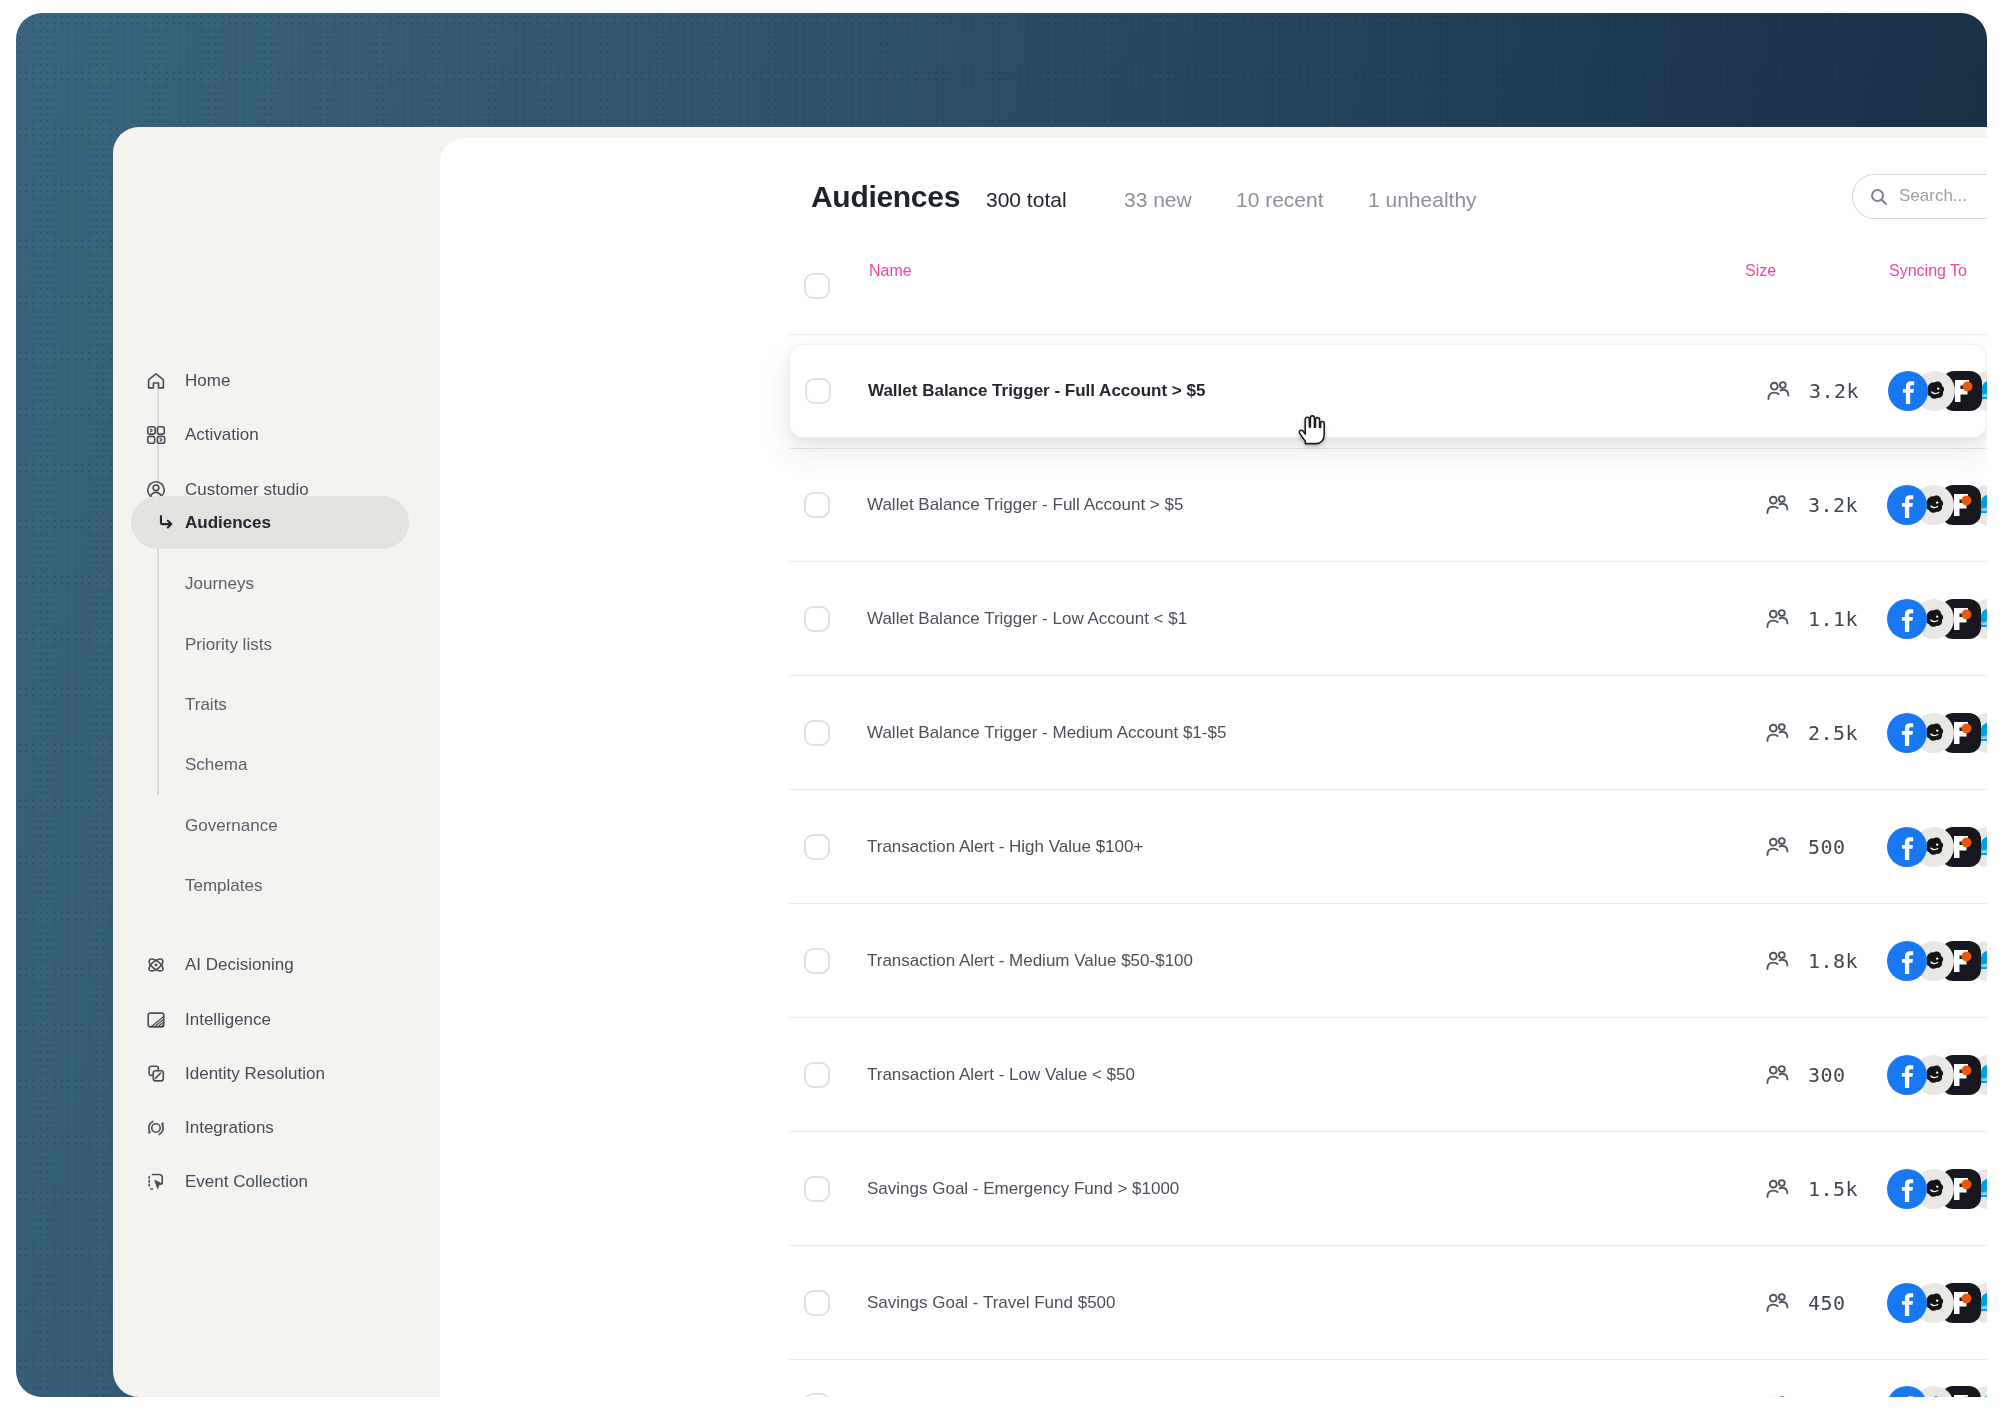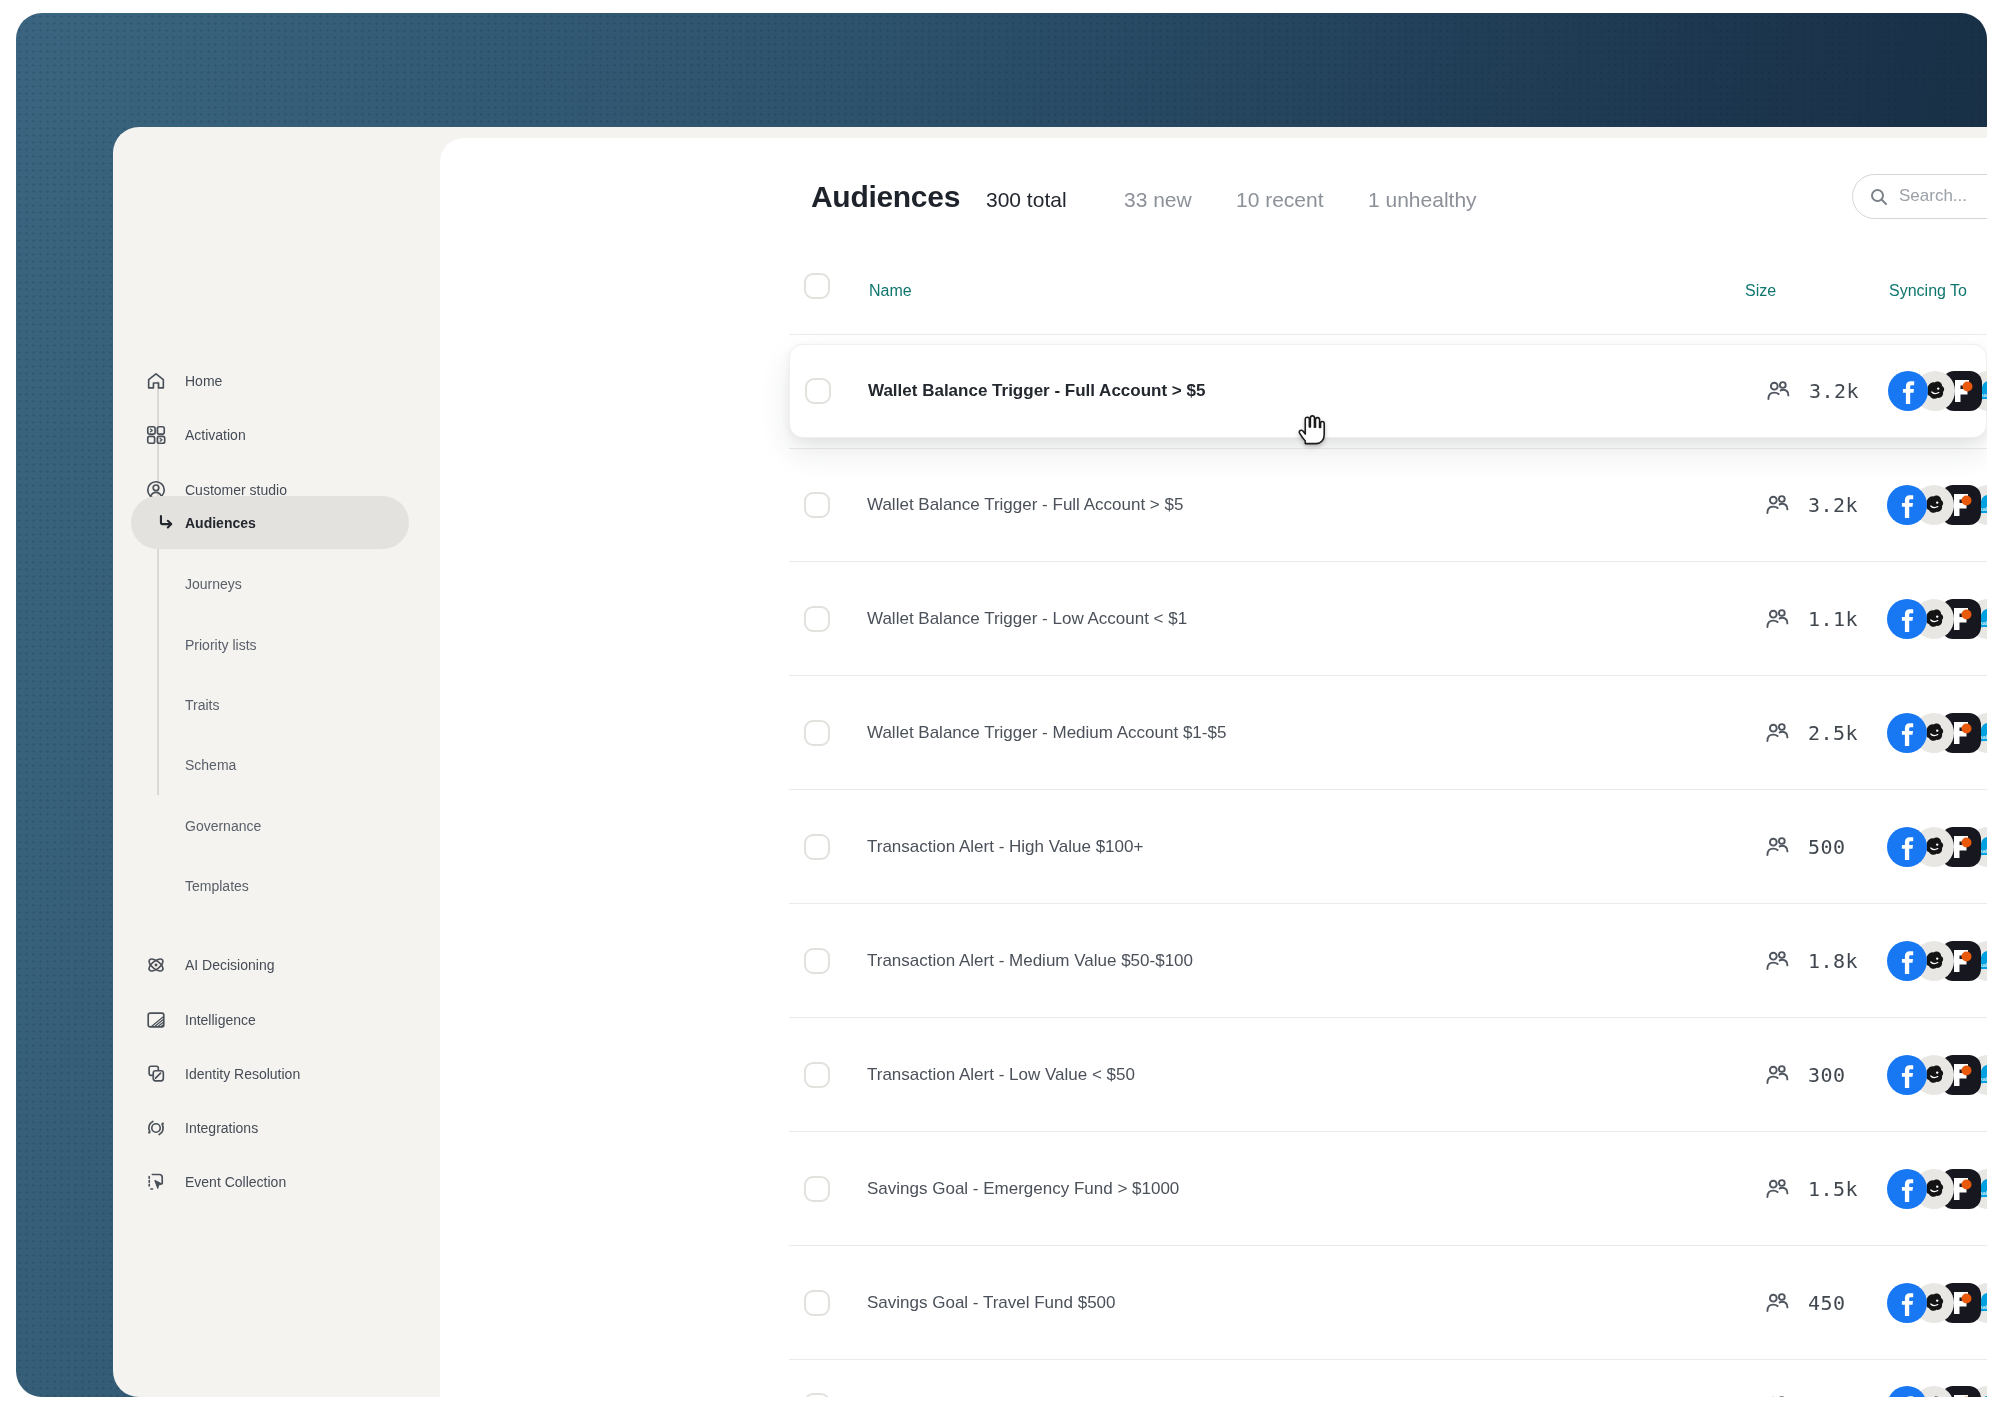--- a/index.html
+++ b/index.html
@@ -27,21 +27,21 @@
     display:flex; align-items:center; justify-content:center; }
   .org-name { position:absolute; left:82px; top:0; height:52px; display:flex; align-items:center;
     font-size:20px; font-weight:600; color:#474d55; letter-spacing:0.5px; }
   .org-chevrons { position:absolute; right:16px; top:13px; }
 
   .vline { position:absolute; left:44px; top:254px; width:2px; height:414px; background:#dcd9d5; }
 
   .nav { position:absolute; left:22px; top:100px; width:278px; }
   .nav-item { position:absolute; left:0; height:54px; width:278px; display:flex; align-items:center; cursor:pointer; }
   .nav-item .nicon { position:absolute; left:10px; width:22px; height:22px; display:flex; }
-  .nav-item .nlabel { position:absolute; left:50px; font-size:14px; color:#454c56; white-space:nowrap; }
+  .nav-item .nlabel { position:absolute; left:50px; font-size:17px; color:#454c56; white-space:nowrap; }
   .nav-item.sub .nlabel { color:#5a606a; }
   .nav-pill { position:absolute; left:-4px; top:269px; width:278px; height:53px;
     background:#e4e2de; border-radius:27px; z-index:1; }
   .nav-item.selected { z-index:2; }
   .nav-item.selected .nicon { left:20px; }
   .nav-item.selected .nlabel { color:#23272e; font-weight:700; }
 
   
   .main { position:absolute; left:327px; top:11px; right:0; bottom:0; background:#ffffff;
     border-radius:24px 0 0 0; }
@@ -52,21 +52,21 @@
   .stat.total { font-weight:400; color:#22272f; }
 
   .search-pill { position:absolute; left:1412px; top:36px; width:246px; height:45px;
     background:#fff; border:1.5px solid #d8d5d1; border-radius:23px; }
   .search-pill svg { position:absolute; left:16px; top:12px; }
   .search-pill input { position:absolute; left:46px; top:0; width:190px; height:42px; border:0; outline:0;
     background:transparent; font-size:17px; color:#3c434c; font-family:"Liberation Sans",sans-serif; }
   .search-pill input::placeholder { color:#9ba1a8; }
 
   
-  .thead-cell { position:absolute; top:144px; font-size:16px; color:#0f766e; white-space:nowrap; }
+  .thead-cell { position:absolute; top:124px; font-size:16px; color:#ec4899; white-space:nowrap; }
   .cbx { width:26px; height:26px; border:2px solid #e3e1dd; border-radius:9px; background:#fff; cursor:pointer; }
   .head-cbx { position:absolute; left:364px; top:135px; }
   .head-rule { position:absolute; left:349px; right:0; top:196px; height:1px; background:#ecebe8; }
 
   
   .row { position:absolute; left:349px; right:0; background:transparent; }
   .row.first-line { border-top:1px solid #ecebe8; }
   .row { border-bottom:1px solid #ecebe8; }
   .row.hover-card { left:349px; right:0; background:#ffffff; border:1px solid #f1f0ed; border-radius:14px;
     box-shadow:0 14px 30px rgba(25,35,45,0.10), 0 3px 8px rgba(25,35,45,0.05); z-index:3; }

